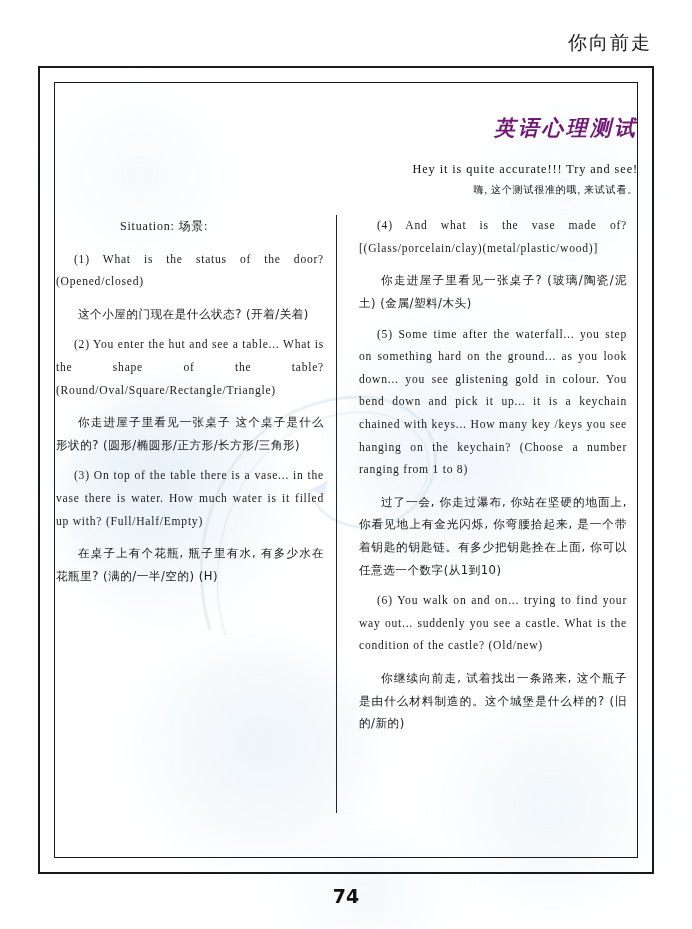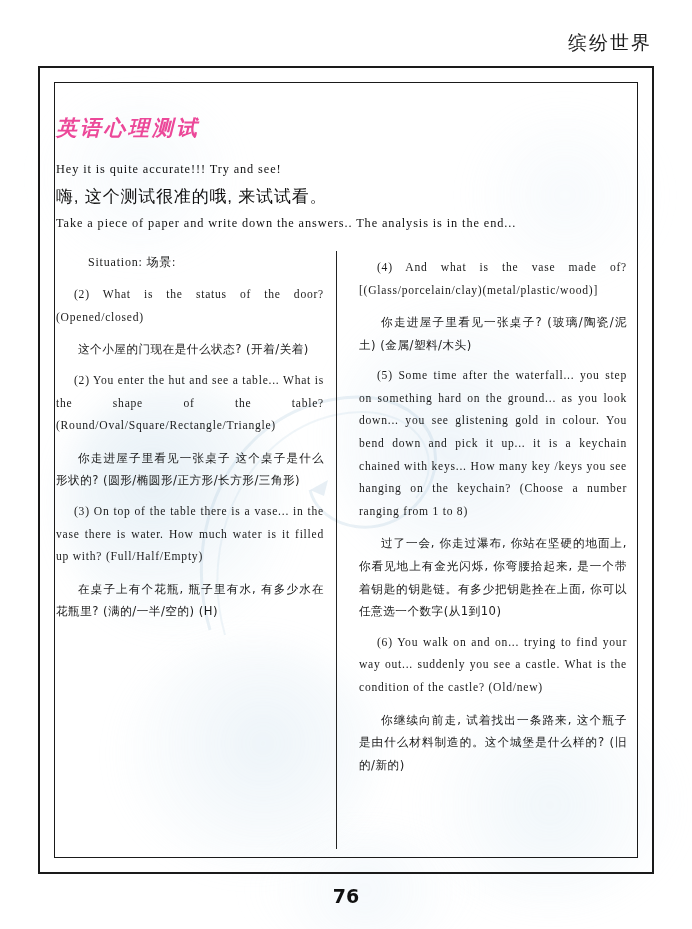--- a/index.html
+++ b/index.html
@@ -81,40 +81,40 @@
   
   .content {
     position: absolute;
     left: 56px;
     top: 96px;
     width: 582px;
     height: 748px;
     z-index: 4;
   }
   .doc-title {
-    text-align: left;
+    text-align: right;
     font-size: 21px;
     font-weight: bold;
     letter-spacing: 3px;
     font-family: "DejaVu Serif", serif;
     font-style: italic;
     margin-top: 18px;
     margin-bottom: 16px;
-    color: #ec4899;
+    color: #701a75;
   }
   .intro {
-    text-align: left;
+    text-align: right;
     font-size: 12.3px;
     line-height: 1.85;
     letter-spacing: 0.6px;
     color: #111;
   }
   .intro .cn {
-    font-family: Liberation Sans, sans-serif;
-    font-size: 17px;
+    font-family: Liberation Serif, serif;
+    font-size: 10px;
     letter-spacing: 0.8px;
   }
   .intro .en {
     font-family: "Liberation Serif", serif;
     letter-spacing: 0.9px;
   }
 
   .columns {
     display: flex;
     margin-top: 16px;
@@ -134,36 +134,36 @@
     height: 598px;
   }
 
   p.en {
     margin: 0 0 9px 0;
     text-align: justify;
     font-family: "Liberation Serif", serif;
     letter-spacing: 0.75px;
     text-indent: 0;
   }
-  p.en.indent { text-indent: 18px; margin-top: 6px; }
+  p.en.indent { text-indent: 18px; }
   p.cn {
     margin: 0 0 9px 0;
     text-align: justify;
     font-family: "DejaVu Sans", sans-serif;
     font-size: 11.6px;
     letter-spacing: 0.5px;
     line-height: 1.95;
     text-indent: 22px;
   }
   .situation {
     font-family: "Liberation Serif", serif;
     font-size: 12px;
     letter-spacing: 0.8px;
     margin: 0 0 10px 0;
-    padding-left: 32px;
+    padding-left: 64px;
   }
 
   
   .page-number {
     position: absolute;
     bottom: 22px;
     left: 0;
     width: 692px;
     text-align: center;
     font-size: 19px;
@@ -184,41 +184,40 @@
   <div class="blob b3"></div>
   <div class="blob b4"></div>
   <div class="blob b7"></div>
   <svg class="swirl" viewBox="0 0 300 330">
     <path d="M40 300 C 10 200, 60 90, 160 70 C 250 52, 290 120, 250 170 C 215 214, 150 200, 140 160" fill="none" stroke="#a8c4d8" stroke-width="3" opacity="0.55"></path>
     <path d="M55 305 C 28 210, 75 105, 165 85 C 245 68, 280 128, 246 168" fill="none" stroke="#bcd4e4" stroke-width="2" opacity="0.5"></path>
     <path d="M140 160 l18 -10 l-4 16 z" fill="#a8c4d8" opacity="0.6"></path>
   </svg>
 </div>
 
-<div class="page-header">缤纷世界</div>
+<div class="page-header">你向前走</div>
 
 <div class="frame">
   <div class="frame-inner"></div>
 </div>
 
 <div class="content">
 
   <div class="doc-title">英语心理测试</div>
 
   <div class="intro">
     <div class="en">Hey it is quite accurate!!! Try and see!</div>
     <div class="cn">嗨, 这个测试很准的哦, 来试试看。</div>
-    <div class="en">Take a piece of paper and write down the answers.. The analysis is in the end...</div>
   </div>
 
   <div class="columns">
 
     <div class="col left">
       <p class="situation">Situation: 场景:</p>
-      <p class="en indent">(2) What is the status of the door? (Opened/closed)</p>
+      <p class="en indent">(1) What is the status of the door? (Opened/closed)</p>
       <p class="cn">这个小屋的门现在是什么状态? (开着/关着)</p>
       <p class="en indent">(2) You enter the hut and see a table... What is the shape of the table? (Round/Oval/Square/Rectangle/Triangle)</p>
       <p class="cn">你走进屋子里看见一张桌子 这个桌子是什么形状的? (圆形/椭圆形/正方形/长方形/三角形)</p>
       <p class="en indent">(3) On top of the table there is a vase... in the vase there is water. How much water is it filled up with? (Full/Half/Empty)</p>
       <p class="cn">在桌子上有个花瓶, 瓶子里有水, 有多少水在花瓶里? (满的/一半/空的) (H)</p>
     </div>
 
     <div class="divider"></div>
 
     <div class="col right">
@@ -226,13 +225,13 @@
       <p class="cn">你走进屋子里看见一张桌子? (玻璃/陶瓷/泥土) (金属/塑料/木头)</p>
       <p class="en indent">(5) Some time after the waterfall... you step on something hard on the ground... as you look down... you see glistening gold in colour. You bend down and pick it up... it is a keychain chained with keys... How many key /keys you see hanging on the keychain? (Choose a number ranging from 1 to 8)</p>
       <p class="cn">过了一会, 你走过瀑布, 你站在坚硬的地面上, 你看见地上有金光闪烁, 你弯腰拾起来, 是一个带着钥匙的钥匙链。有多少把钥匙拴在上面, 你可以任意选一个数字(从1到10)</p>
       <p class="en indent">(6) You walk on and on... trying to find your way out... suddenly you see a castle. What is the condition of the castle? (Old/new)</p>
       <p class="cn">你继续向前走, 试着找出一条路来, 这个瓶子是由什么材料制造的。这个城堡是什么样的? (旧的/新的)</p>
     </div>
 
   </div>
 </div>
 
-<div class="page-number">76</div>
+<div class="page-number">74</div>
 
 </body></html>

